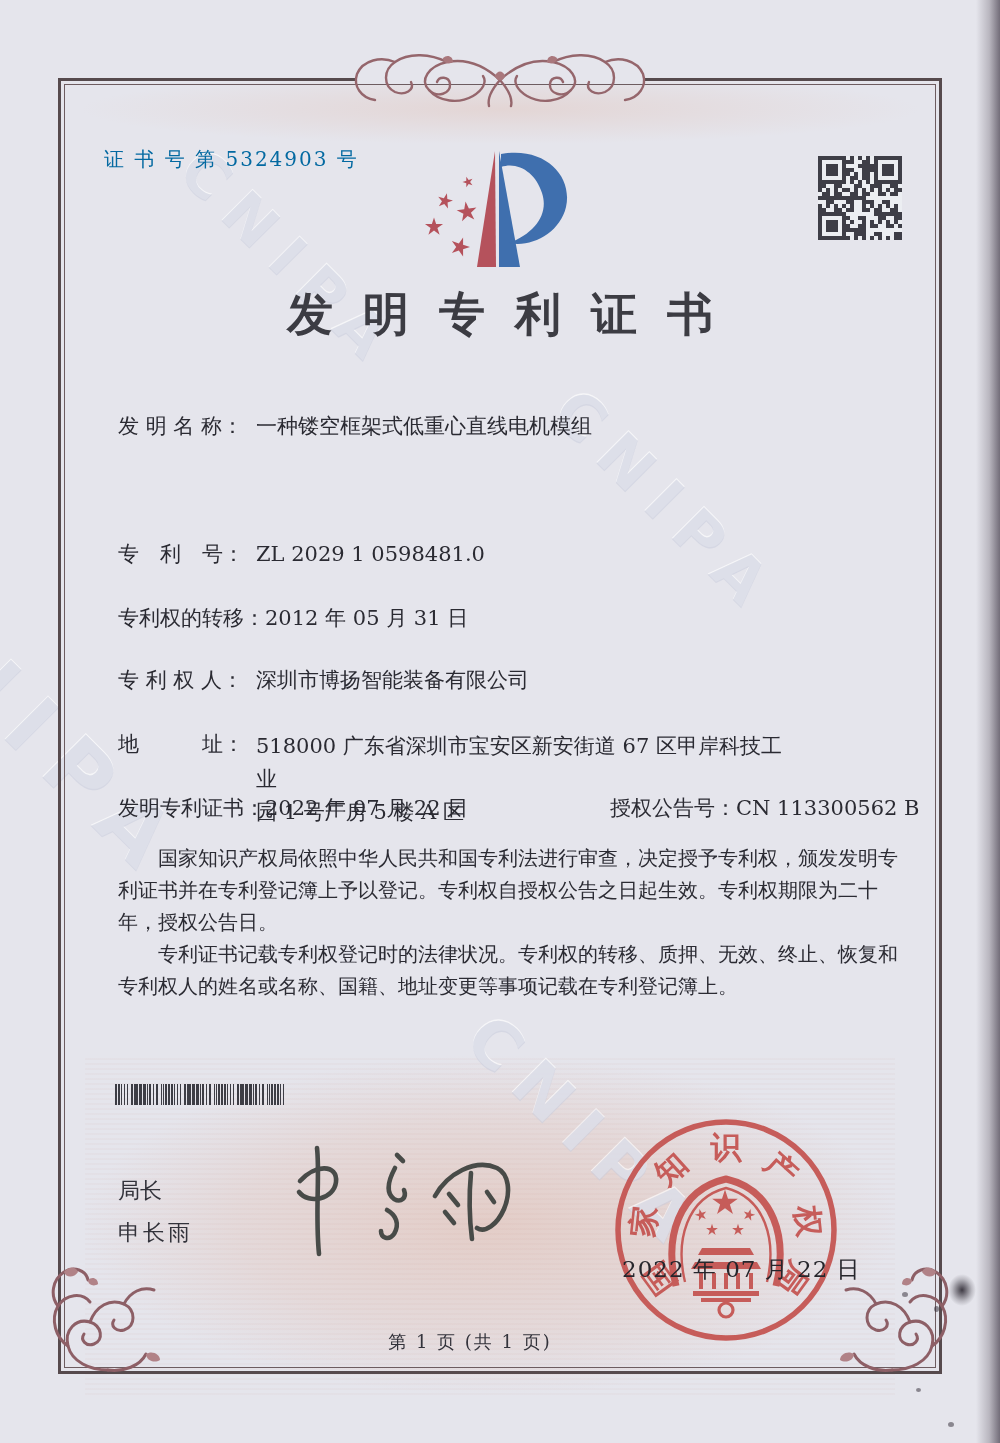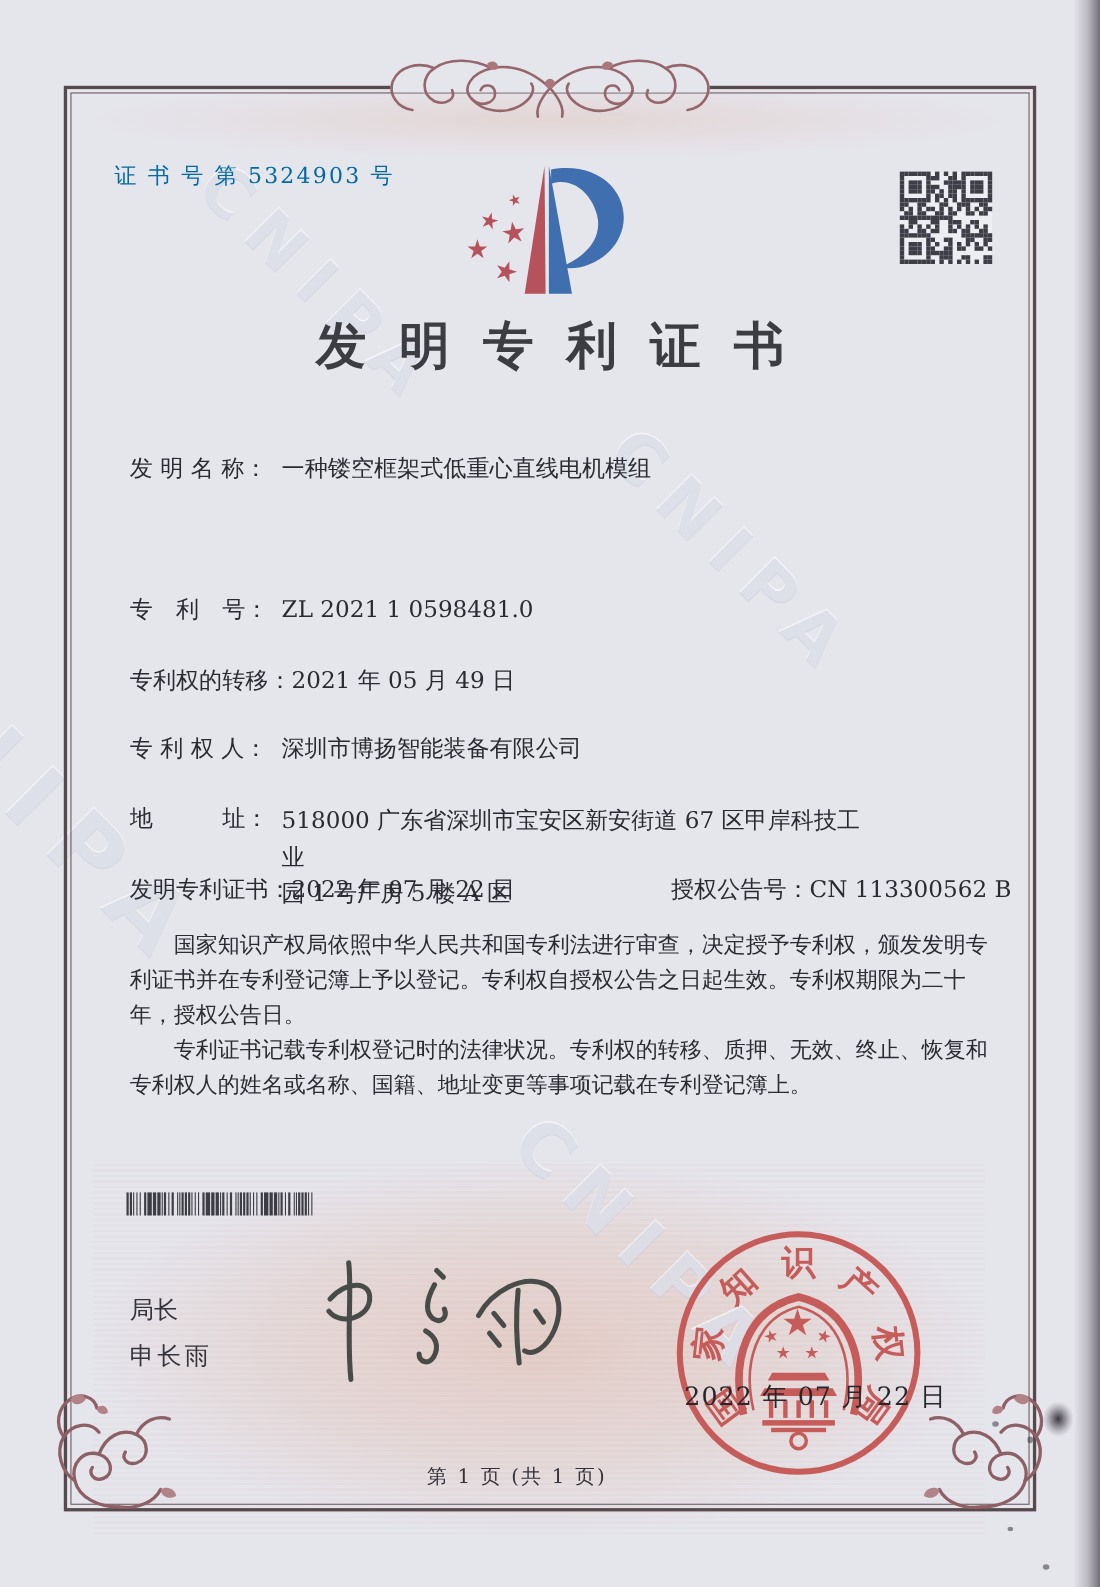--- a/index.html
+++ b/index.html
@@ -417,24 +417,24 @@
       <div class="m" style="left: 76px; top: 80px; width: 4px; height: 4px;"></div>
       <div class="m" style="left: 80px; top: 80px; width: 4px; height: 4px;"></div>
     </div>
 
   <div class="doc-title">发明专利证书</div>
 
   <div class="row" style="top:412px">
     <span class="lab">发 明 名 称：</span><span>一种镂空框架式低重心直线电机模组</span>
   </div>
   <div class="row" style="top:540px">
-    <span class="lab">专　利　号：</span><span>ZL 2021 1 0598481.0</span>
+    <span class="lab">专　利　号：</span><span>ZL 2029 1 0598481.0</span>
   </div>
   <div class="row" style="top:604px">
-    <span class="lab">专利权的转移：</span><span>2021 年 05 月 49 日</span>
+    <span class="lab">专利权的转移：</span><span>2012 年 05 月 31 日</span>
   </div>
   <div class="row" style="top:666px">
     <span class="lab">专 利 权 人：</span><span>深圳市博扬智能装备有限公司</span>
   </div>
   <div class="row addr-wrap" style="top:730px">
     <span class="lab" style="vertical-align:top">地　　　址：</span><span class="addr-val"><span>518000  广东省深圳市宝安区新安街道 67 区甲岸科技工业</span><br><span>园 1 号厂房 5 楼 A 区</span></span>
   </div>
   <div class="row" style="top:794px">
     <span class="lab">发明专利证书：</span><span>2022 年 07 月 22 日</span>
     <span class="row2nd">

